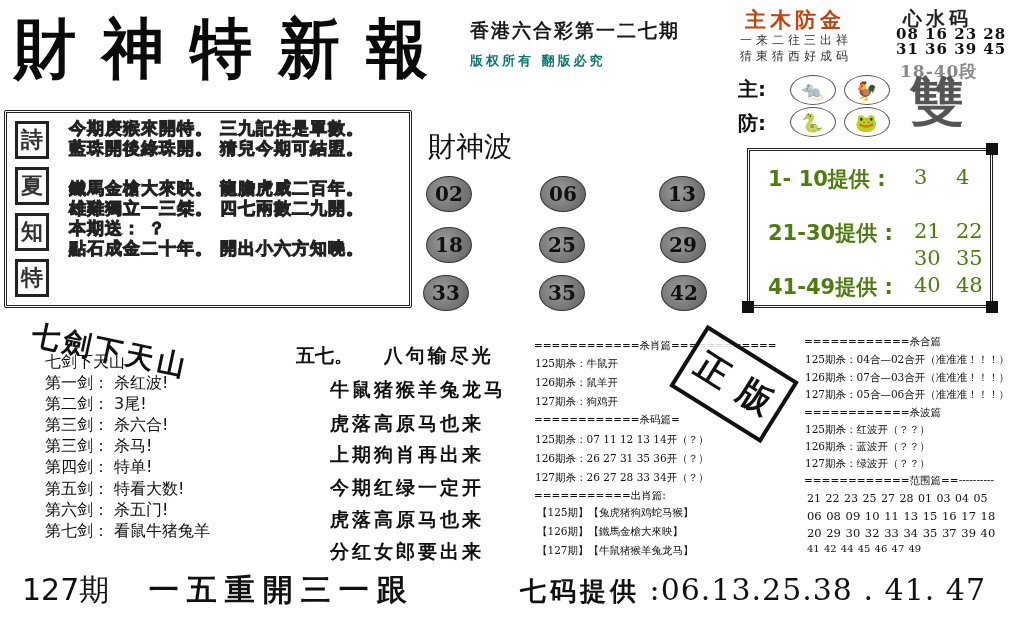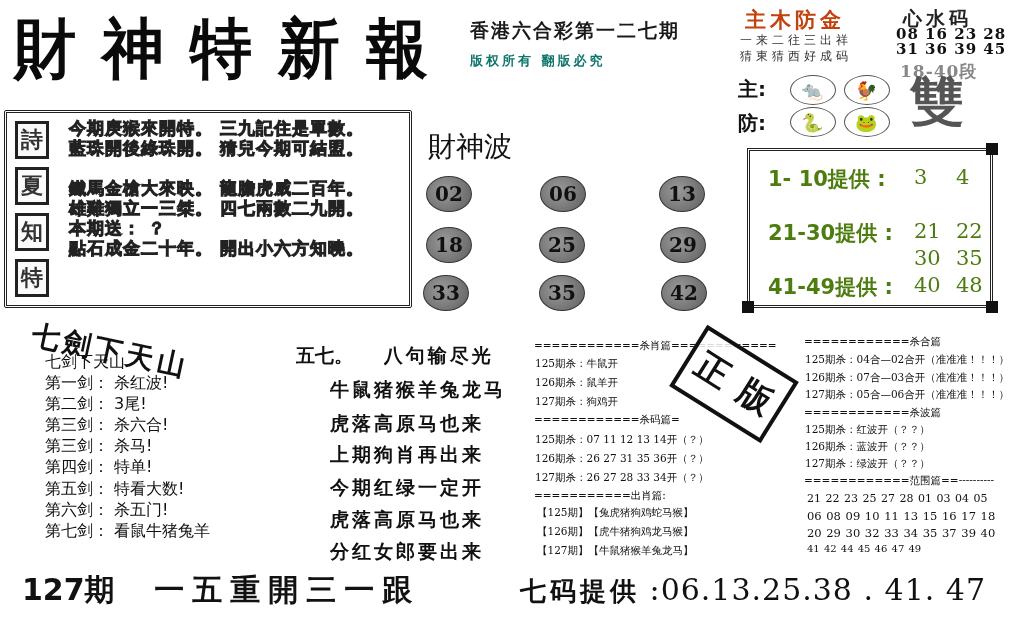--- a/index.html
+++ b/index.html
@@ -46,21 +46,21 @@
   
   .eight-head { left: 296px; top: 343px; font-family: "DejaVu Sans", sans-serif; font-size: 19px; font-weight: bold; white-space: nowrap; }
   .eight-row { left: 330px; font-family: "DejaVu Sans", sans-serif; font-size: 19px; font-weight: bold; letter-spacing: 3px; white-space: nowrap; width: 180px; overflow: hidden; }
 
   
   .list-text { font-family: "DejaVu Serif", serif; font-size: 10.5px; white-space: nowrap; color: #111; margin-top: 7px; }
   .stamp { left: 680px; top: 348px; width: 108px; height: 72px; border: 4px solid #111; transform: rotate(32deg); display: flex; align-items: center; justify-content: space-around; font-family: "DejaVu Sans", sans-serif; font-size: 34px; font-weight: bold; background: rgba(255,255,255,0.85); }
 
   
   .footer-left { left: 22px; top: 570px; font-size: 30px; white-space: nowrap; }
-  .footer-left .issue { font-family: "DejaVu Sans", sans-serif; font-weight: bold; }
+  .footer-left .issue { font-family: "DejaVu Sans", sans-serif; font-weight: normal; }
   .footer-left .tip { margin-left: 30px; font-weight: bold; letter-spacing: 8px; }
   .footer-right { left: 520px; top: 572px; font-size: 30px; white-space: nowrap; }
   .footer-right .label { font-weight: bold; letter-spacing: 4px; font-size: 26px; }
   .footer-right .nums { font-family: "DejaVu Serif", serif; letter-spacing: 1px; }
 </style>
 </head>
 <body>
 
 <div class="abs masthead">財神特新報</div>
 <div class="abs issue-line">香港六合彩第一二七期</div>
@@ -159,21 +159,21 @@
 <div class="abs list-text" style="left:535px;top:369px">126期杀：鼠羊开</div>
 <div class="abs list-text" style="left:535px;top:388px">127期杀：狗鸡开</div>
 
 <div class="abs list-text" style="left:534px;top:406px">============杀码篇=</div>
 <div class="abs list-text" style="left:535px;top:426px">125期杀：07 11 12 13 14开（？）</div>
 <div class="abs list-text" style="left:535px;top:445px">126期杀：26 27 31 35 36开（？）</div>
 <div class="abs list-text" style="left:535px;top:464px">127期杀：26 27 28 33 34开（？）</div>
 
 <div class="abs list-text" style="left:534px;top:482px">===========出肖篇:</div>
 <div class="abs list-text" style="left:537px;top:499px">【125期】【兔虎猪狗鸡蛇马猴】</div>
-<div class="abs list-text" style="left:537px;top:518px">【126期】【虎牛猪狗鸡龙马猴】</div>
+<div class="abs list-text" style="left:537px;top:518px">【126期】【鐵馬金槍大來映】</div>
 <div class="abs list-text" style="left:537px;top:537px">【127期】【牛鼠猪猴羊兔龙马】</div>
 
 <div class="abs stamp">
   <span>正</span>
   <span>版</span>
 </div>
 
 <div class="abs list-text" style="left:804px;top:328px">============杀合篇</div>
 <div class="abs list-text" style="left:805px;top:346px">125期杀：04合—02合开（准准准！！！）</div>
 <div class="abs list-text" style="left:805px;top:364px">126期杀：07合—03合开（准准准！！！）</div>

